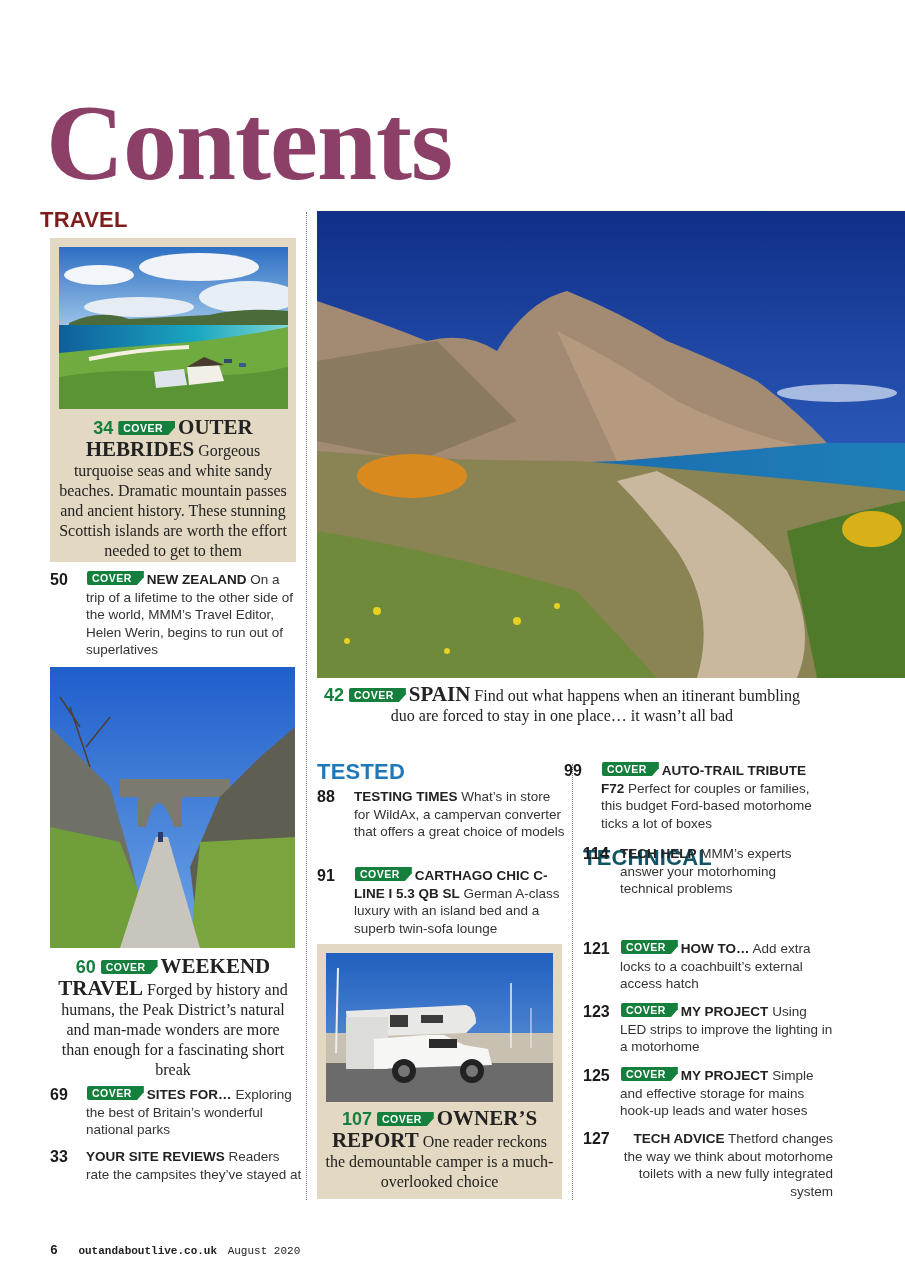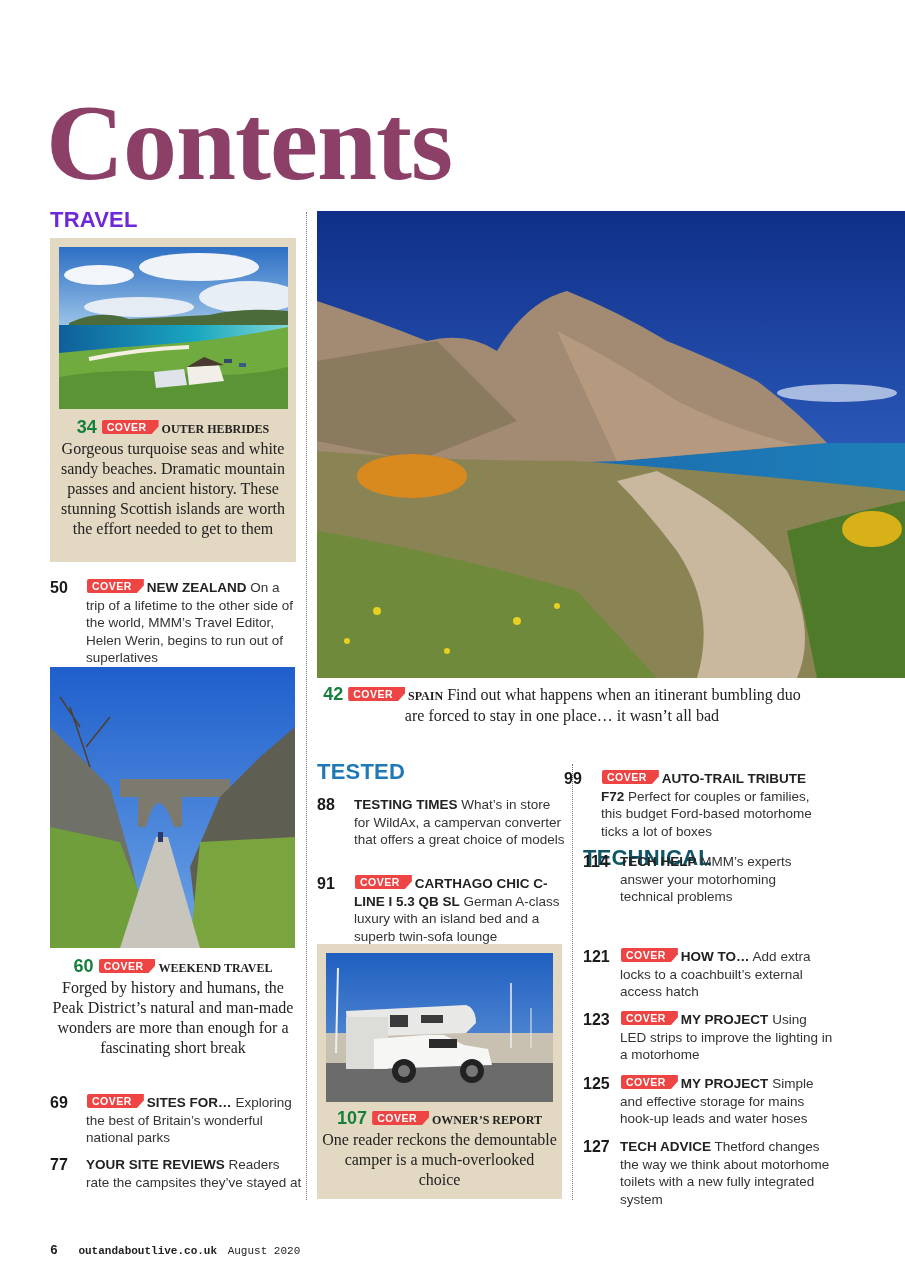--- a/index.html
+++ b/index.html
@@ -10,52 +10,52 @@
     position: absolute; left: 46px; top: 88px;
     font-family: "Liberation Serif", serif; font-weight: bold;
     font-size: 108px; line-height: 110px; letter-spacing: -1px;
     color: #8c4068;
   }
 
   .section-head {
     position: absolute; font-family: "Liberation Sans", sans-serif;
     font-weight: bold; font-size: 22px; line-height: 24px; letter-spacing: 0.2px;
   }
-  .sec-travel { left: 50px; top: 208px; color: #6d28d9; }
+  .sec-travel { left: 40px; top: 208px; color: #7f1d1d; }
   .sec-tested { left: 317px; top: 760px; color: #1f78b8; }
   .sec-technical { left: 583px; top: 846px; color: #0f5565; }
 
   .vrule { position: absolute; width: 0; border-left: 1px dotted #777; }
 
   .photo { position: absolute; overflow: hidden; }
   .photo svg { display: block; width: 100%; height: 100%; }
 
   .beige-box { position: absolute; background: #e3d8c2; }
 
   .cover-badge {
-    display: inline-block; background: #ef4444; color: #fff;
+    display: inline-block; background: #15803d; color: #fff;
     font-family: "Liberation Sans", sans-serif; font-weight: bold;
     font-size: 10.5px; line-height: 14px; letter-spacing: 0.5px;
     padding: 0 12px 0 5px; margin: 0 3px 0 1px; vertical-align: 2px;
     clip-path: polygon(0 0, 100% 0, 100% 45%, 88% 100%, 0 100%);
     border-radius: 2px 0 0 2px;
   }
 
   
   .feature {
     position: absolute; text-align: center;
     font-family: "Liberation Serif", serif; font-size: 16px; line-height: 20px; color: #222;
   }
   .feature .num { font-family: "Liberation Sans", sans-serif; font-weight: bold; font-size: 18px; color: #15803d; }
-  .feature .head { font-weight: bold; text-transform: uppercase; font-size: 12px; }
+  .feature .head { font-weight: bold; text-transform: uppercase; font-size: 21px; }
 
   
   .entry {
     position: absolute; font-family: "Liberation Sans", sans-serif;
-    font-size: 13.5px; line-height: 17.5px; color: #333; margin-top: 8px;
+    font-size: 13.5px; line-height: 17.5px; color: #333;
   }
   .entry .num {
     position: absolute; left: 0; top: 0; font-weight: bold; font-size: 16px; color: #1a1a1a; line-height: 17.5px;
   }
   .entry .body { display: block; }
   .entry .head { font-weight: bold; color: #222; }
 
   .footer { position: absolute; left: 50px; top: 1243px; font-size: 11px; color: #222; font-family: Liberation Mono, monospace; }
   .footer .pg { font-weight: bold; font-size: 13px; margin-right: 14px; }
   .footer .site { font-weight: bold; margin-right: 4px; }
@@ -145,21 +145,21 @@
 </div>
 
 <div class="entry" style="left:50px; top:1086px; width:252px;">
   <span class="num">69</span>
   <span class="body" style="padding-left:36px;">
     <span class="cover-badge">COVER</span><span class="head">SITES FOR…</span>
     <span>Exploring the best of Britain’s wonderful national parks</span>
   </span>
 </div>
 <div class="entry" style="left:50px; top:1148px; width:252px;">
-  <span class="num">77</span>
+  <span class="num">33</span>
   <span class="body" style="padding-left:36px;">
     <span class="head">YOUR SITE REVIEWS</span>
     <span>Readers rate the campsites they’ve stayed at</span>
   </span>
 </div>
 
 <div class="photo" style="left:317px; top:211px; width:588px; height:467px;">
   <svg viewBox="0 0 588 467" preserveAspectRatio="none">
     <defs>
       <linearGradient id="skyC" x1="0" y1="0" x2="0" y2="1">
@@ -277,21 +277,21 @@
 </div>
 <div class="entry" style="left:583px; top:1067px; width:250px;">
   <span class="num">125</span>
   <span class="body" style="padding-left:37px;">
     <span class="cover-badge">COVER</span><span class="head">MY PROJECT</span>
     <span>Simple and effective storage for mains hook-up leads and water hoses</span>
   </span>
 </div>
 <div class="entry" style="left:583px; top:1130px; width:250px;">
   <span class="num">127</span>
-  <span class="body" style="padding-left:37px;">
+  <span class="body" style="padding-left:37px;text-align:right;">
     <span class="head">TECH ADVICE</span>
     <span>Thetford changes the way we think about motorhome toilets with a new fully integrated system</span>
   </span>
 </div>
 
 <div class="footer">
   <span class="pg">6</span>
   <span class="site">outandaboutlive.co.uk</span>
   <span>August 2020</span>
 </div>

